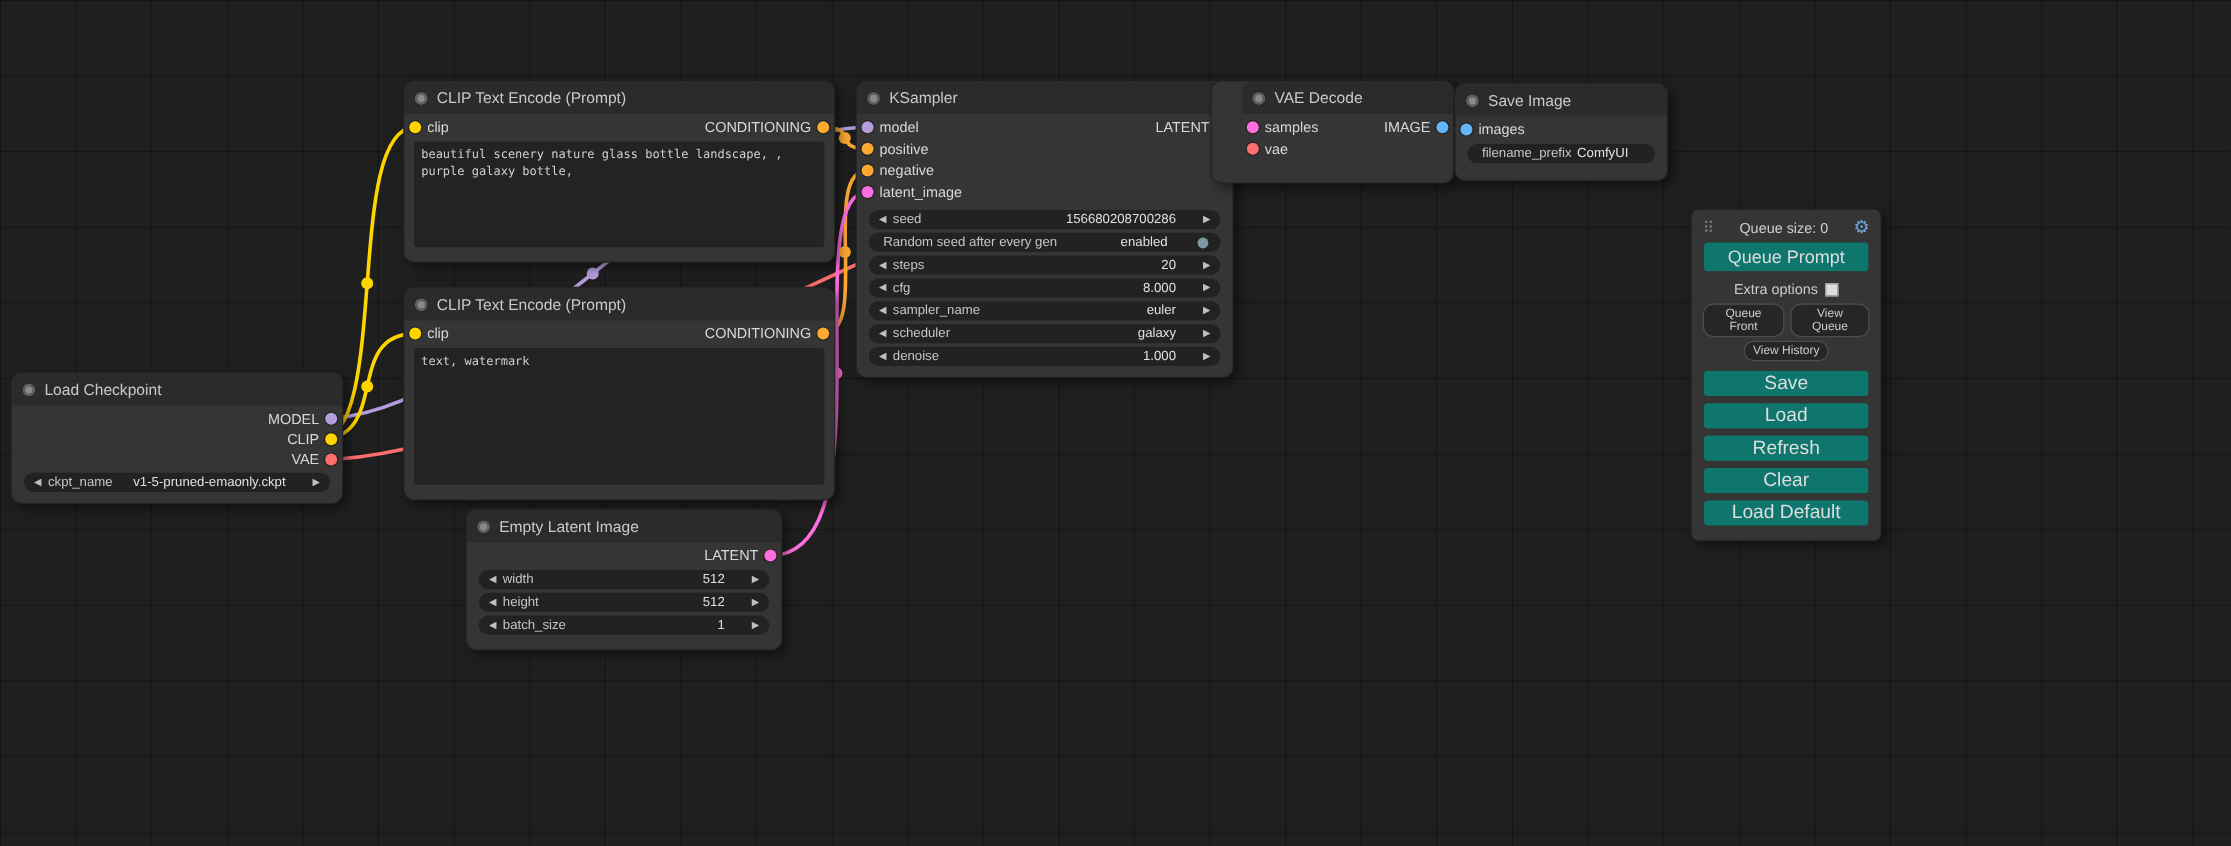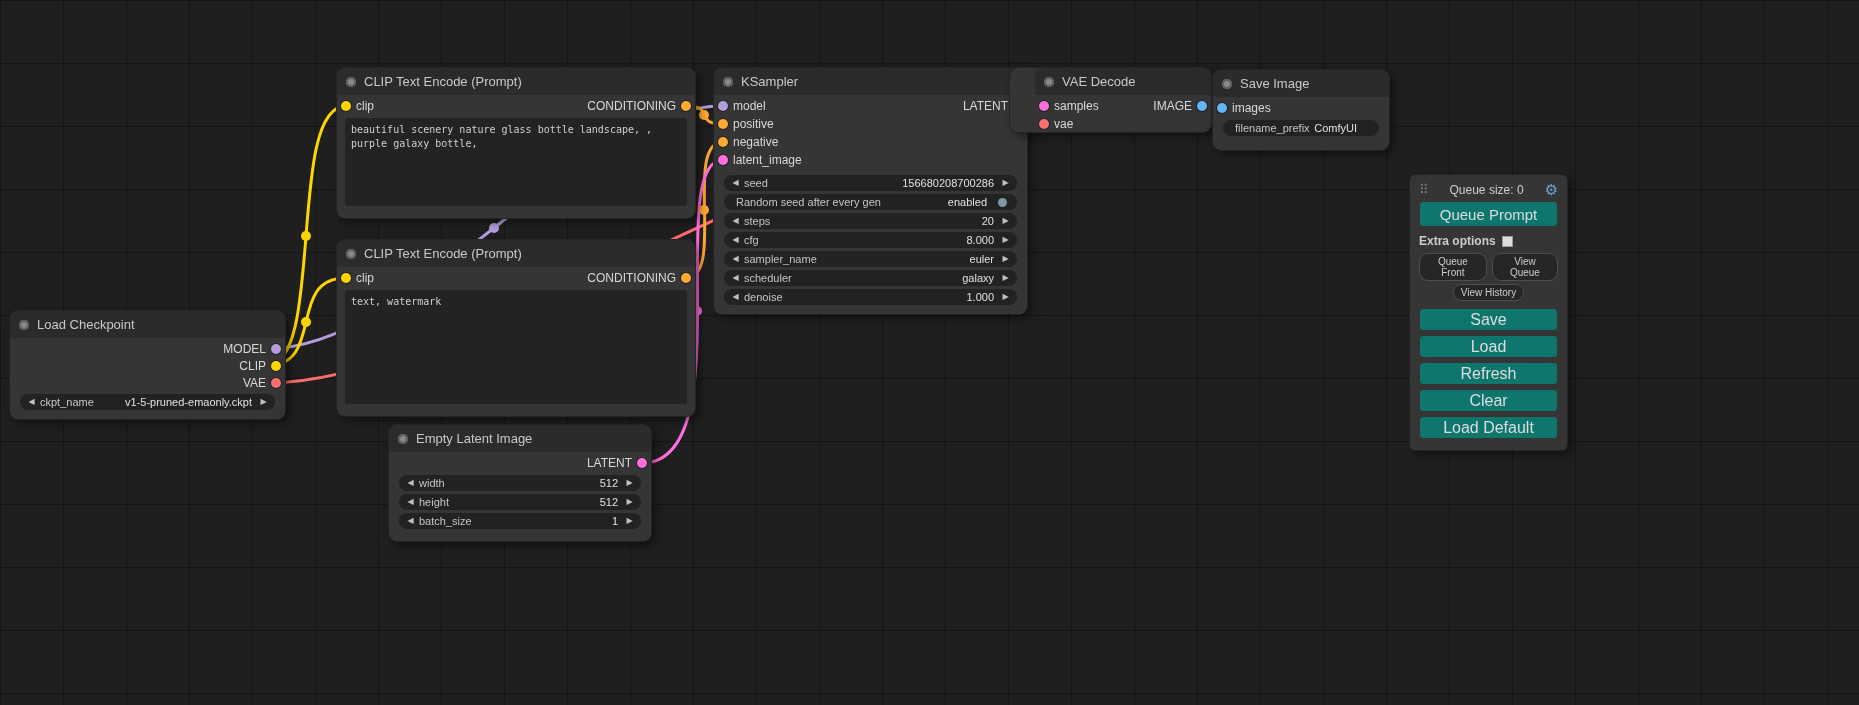--- a/index.html
+++ b/index.html
@@ -33,21 +33,21 @@
         box-shadow:0 0 0 1px rgba(0,0,0,.35);cursor:crosshair;}
   .sdot.in{left:4px;} .sdot.out{right:4px;}
   .c-model{background:#B39DDB;} .c-clip{background:#FFD500;} .c-vae{background:#FF6E6E;}
   .c-conditioning{background:#FFA931;} .c-latent{background:#FF6EDF;} .c-image{background:#64B5F6;}
   .widget{
     display:flex;align-items:center;height:16px;margin:3px 10px;background:#222;
     border-radius:8px;font-size:11px;color:#c5c5c5;padding:0 5px;box-sizing:border-box;
   }
   .warrow{font-size:8px;color:#c0c0c0;width:13px;text-align:center;line-height:16px;cursor:pointer;flex:none;}
   .wname{margin-left:2px;white-space:nowrap;}
-  .wvalue{margin-left:auto;margin-right:5px;color:#e0e0e0;white-space:nowrap;}
+  .wvalue{margin-left:auto;margin-right:19px;color:#e0e0e0;white-space:nowrap;}
   .widget.noarrow{padding:0 10px;}
   .wtoggle{width:9px;height:9px;border-radius:50%;background:#7E99A3;margin-left:6px;flex:none;cursor:pointer;}
   .ntext-area{
     display:block;width:calc(100% - 16px);margin:3px 8px 8px;background:#232323;border:none;
     border-radius:3px;color:#cfcfcf;font-family:"DejaVu Sans Mono", monospace;
     font-size:10px;line-height:14px;padding:5px 6px;resize:none;box-sizing:border-box;outline:none;
   }
   
   .menu{
     position:absolute;left:1410px;top:175px;width:157px;z-index:3;background:#353535;
@@ -56,21 +56,21 @@
   }
   .mhead{display:flex;align-items:center;height:17px;font-size:12px;margin-bottom:3px;}
   .mdrag{color:#7a7a7a;font-size:13px;cursor:grab;flex:none;}
   .mtitle{flex:1;text-align:center;color:#cfcfcf;}
   .mgear{color:#6CA2D8;font-size:15px;cursor:pointer;flex:none;line-height:15px;}
   .btn{
     display:block;width:100%;background:#0f766e;border:1px solid #333;border-radius:4px;
     color:#ddd;font-family:"Liberation Sans", sans-serif;cursor:pointer;
   }
   .btn-queue{height:26px;font-size:15px;margin:3px 0 5px;}
-  .mextra{display:flex;align-items:center;gap:6px;height:18px;font-size:12px;font-weight:bold;}
+  .mextra{display:flex;align-items:center;justify-content:center;gap:6px;height:18px;font-size:12px;}
   .mcheck{width:11px;height:11px;background:#ddd;border:1px solid #999;box-sizing:border-box;cursor:pointer;flex:none;}
   .msmallrow{display:flex;gap:5px;justify-content:center;margin:3px 0 2px;}
   .btn-small{width:auto;font-size:10px;padding:2px 7px;border-radius:9px;background:#262626;border:1px solid #4e4e4e;color:#ccc;}
   .mactions{margin-top:7px;}
   .btn-big{height:23px;font-size:16px;margin:4px 0;}
 </style>
 </head>
 <body>
 
 <svg class="wires" width="1859" height="705">
@@ -245,21 +245,21 @@
     </div>
     <div class="widget">
       <span class="warrow">◀</span>
       <span class="wname">denoise</span>
       <span class="wvalue">1.000</span>
       <span class="warrow">▶</span>
     </div>
   </div>
 </div>
 
-<div class="node" style="left:1010px;top:68px;width:176px;height:64px;padding-left:25px;">
+<div class="node" style="left:1010px;top:68px;width:176px;height:84px;padding-left:25px;">
   <div class="ntitle">
     <span class="ndot"></span>
     <span>VAE Decode</span>
   </div>
   <div class="nbody">
     <div class="srow">
       <span class="sdot in c-latent"></span>
       <span class="in-label">samples</span>
       <span class="out-label">IMAGE</span>
       <span class="sdot out c-image"></span>

